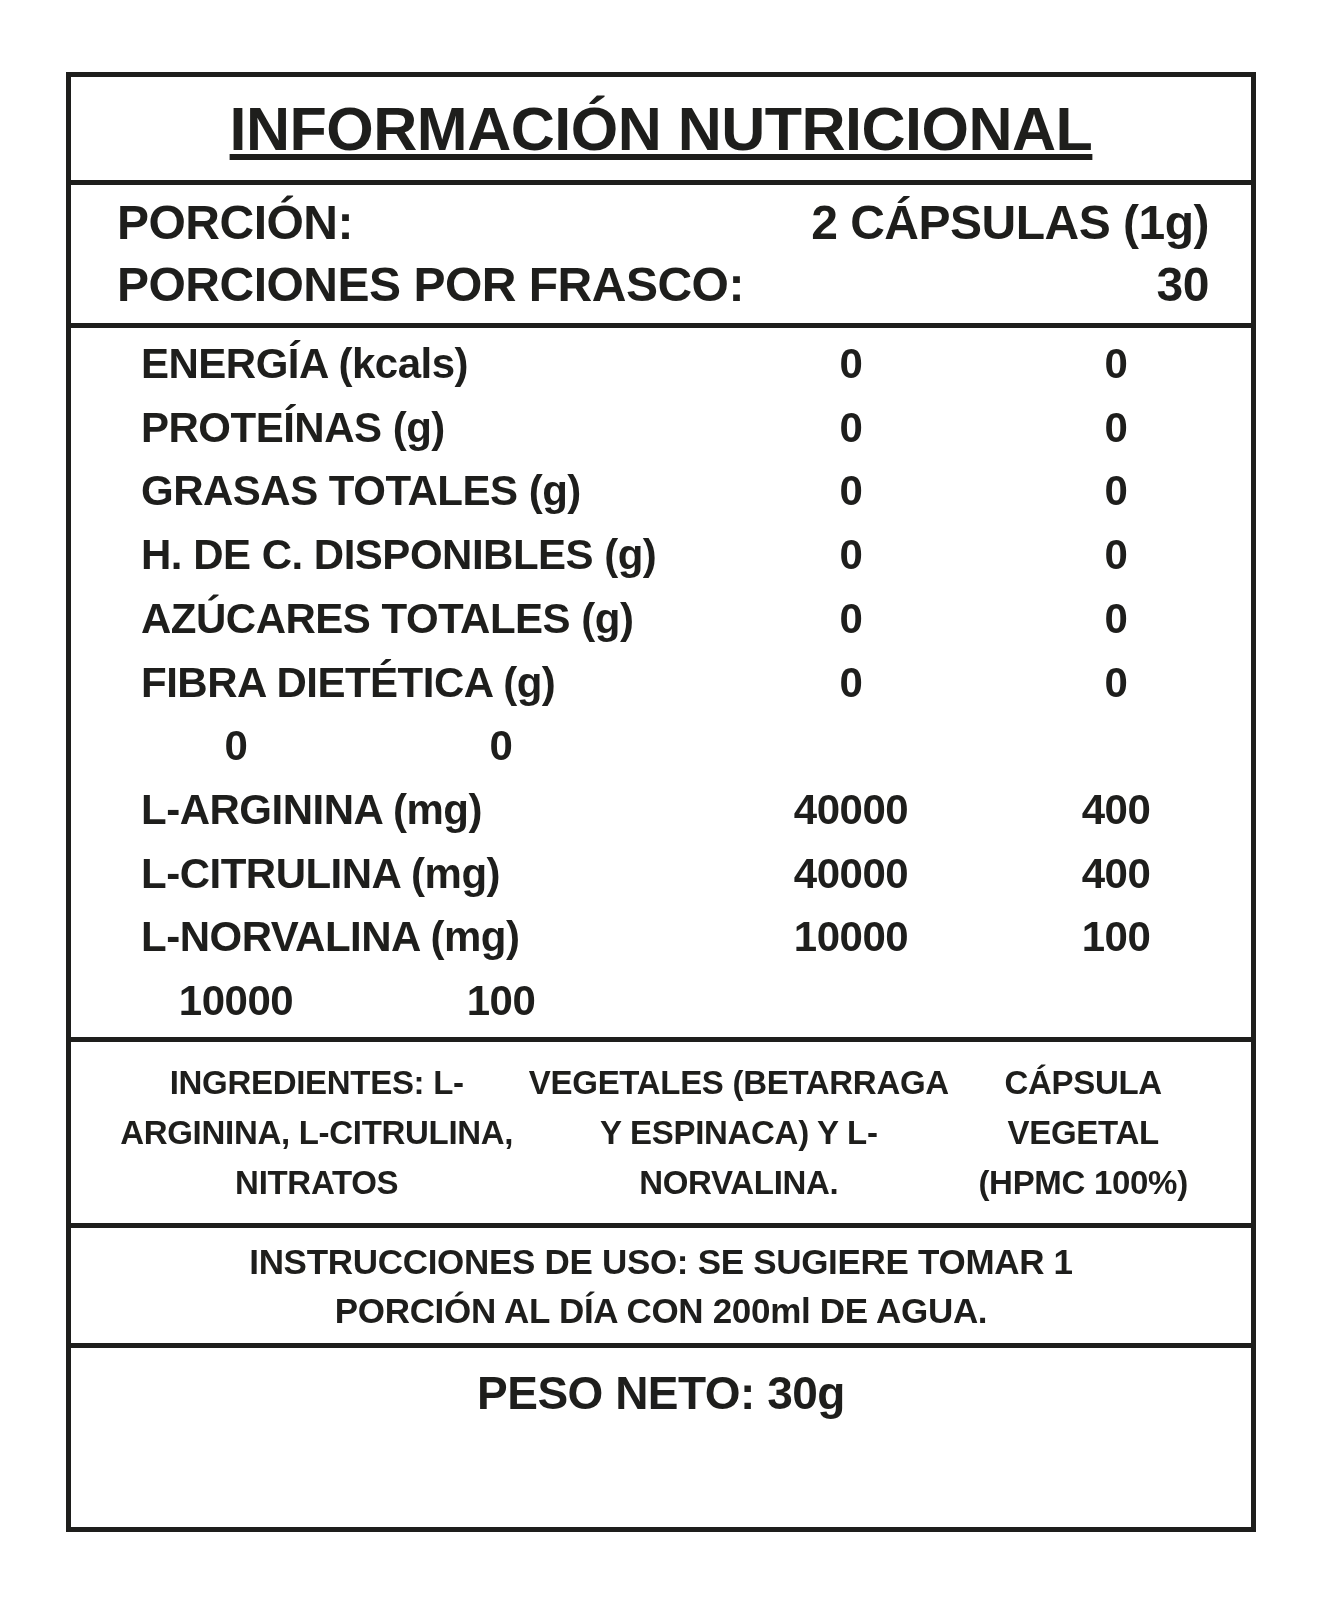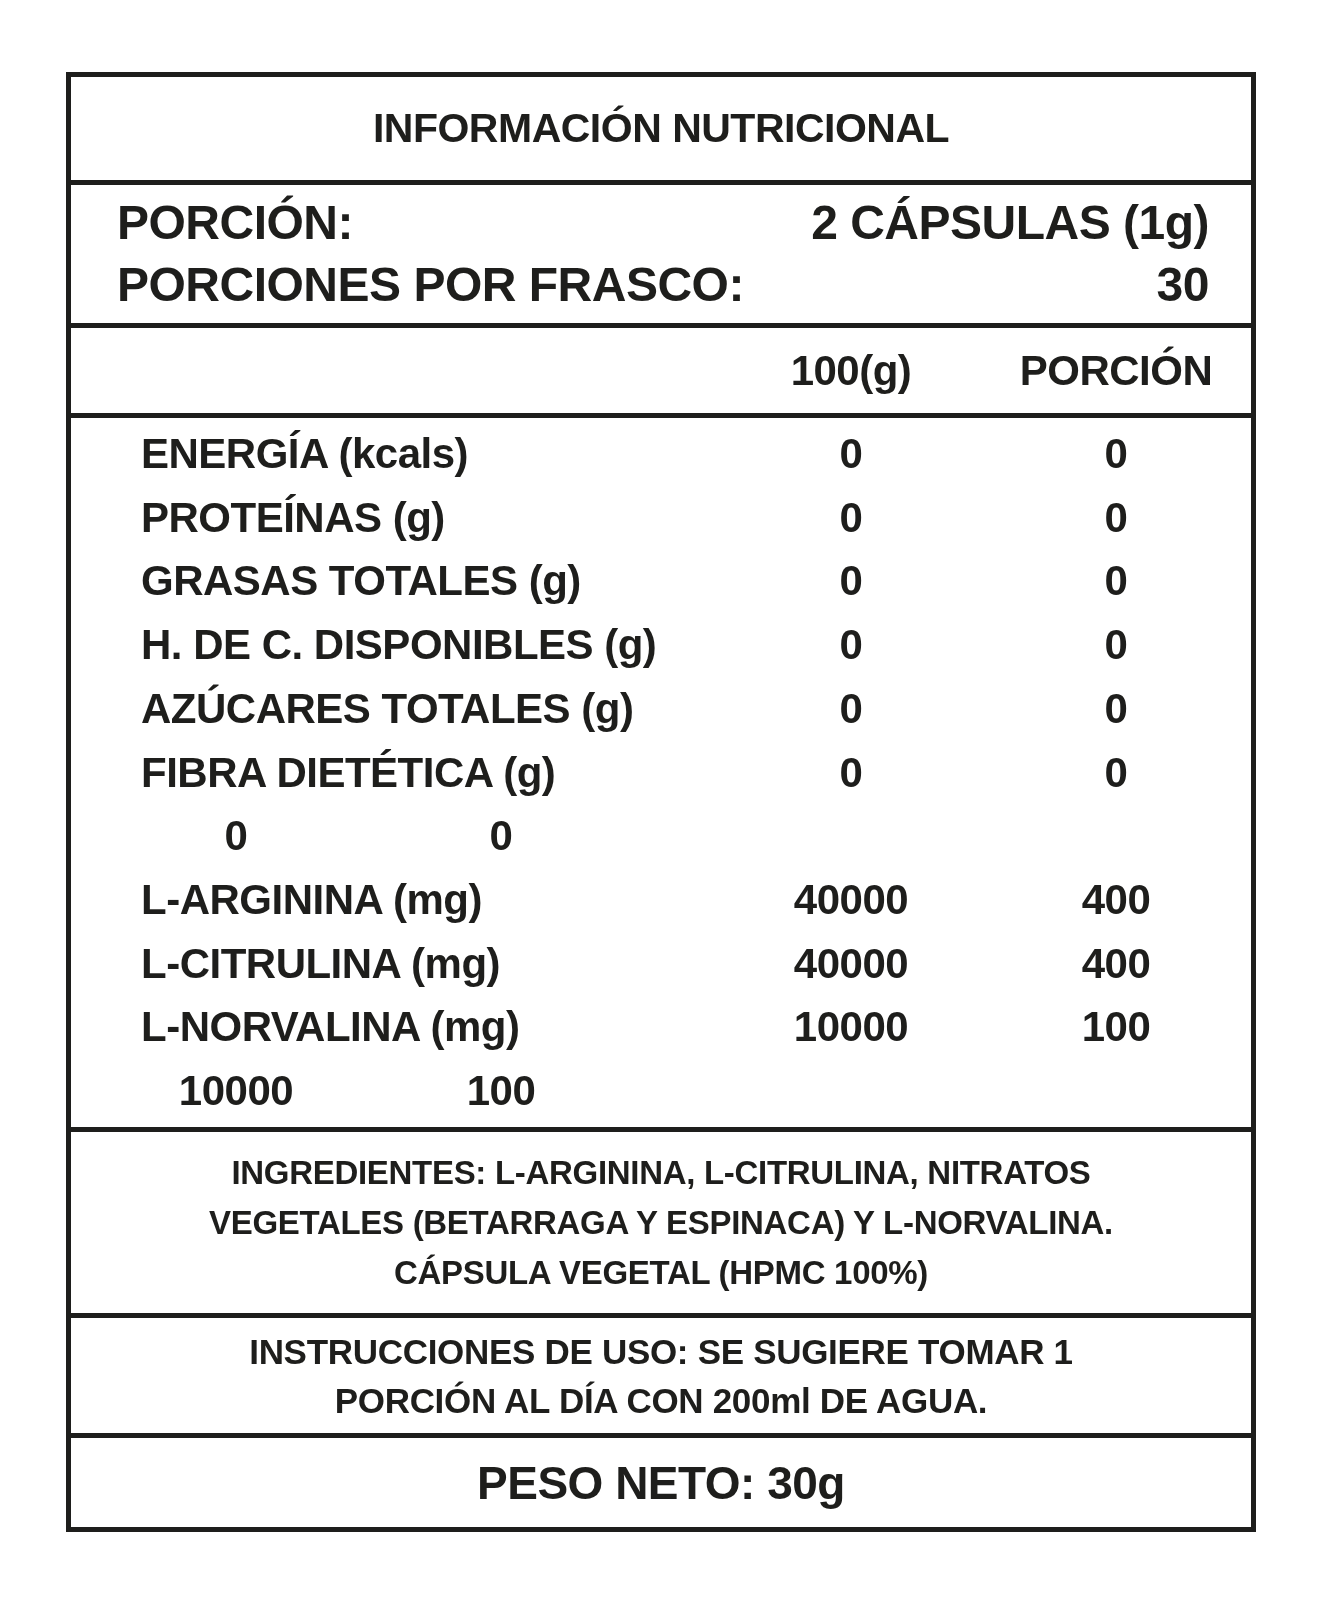--- a/index.html
+++ b/index.html
@@ -24,26 +24,26 @@
     box-sizing:border-box;
     border-bottom:5px solid #1e1e1c;
   }
   .sec:last-child{border-bottom:none;}
 
   
   .title-sec{height:108px;display:flex;align-items:center;justify-content:center;}
   .serving-sec{height:143px;display:flex;flex-direction:column;justify-content:center;padding:0 42px 0 46px;}
   .colhead-sec{height:90px;display:flex;align-items:center;padding:0 25px 0 46px;}
   .nutrients-sec{height:714px;display:flex;flex-direction:column;justify-content:space-evenly;padding:4px 25px 4px 70px;}
-  .ingredients-sec{height:186px;display:flex;flex-direction:column;justify-content:center;text-align:center;padding:16px 40px;}
+  .ingredients-sec{height:186px;display:flex;flex-direction:row;justify-content:center;text-align:center;padding:16px 40px;}
   .instructions-sec{height:120px;display:flex;flex-direction:column;justify-content:center;text-align:center;padding:0 40px;}
   .peso-sec{height:89px;display:flex;align-items:center;justify-content:center;}
 
   .title-text{
-    font-size:41px;font-weight:bold;letter-spacing:-0.5px;
+    font-size:61px;font-weight:bold;letter-spacing:-0.5px;text-decoration:underline;
   }
   .serving-row{
     display:flex;justify-content:space-between;align-items:baseline;
     font-size:48px;font-weight:bold;line-height:62px;letter-spacing:-0.5px;
   }
   .flex-row{display:flex;align-items:center;width:100%;}
   .name-col{flex:1;font-size:42px;font-weight:bold;letter-spacing:-0.5px;text-align:left;}
   .val-col1{width:190px;margin-right:60px;text-align:center;font-size:42px;font-weight:bold;letter-spacing:-0.5px;}
   .val-col2{width:220px;text-align:center;font-size:42px;font-weight:bold;letter-spacing:-0.5px;}
   .nutrient-row{flex:1;display:flex;align-items:center;}
@@ -65,25 +65,20 @@
     <div class="serving-row">
       <span>PORCIÓN:</span>
       <span>2 CÁPSULAS (1g)</span>
     </div>
     <div class="serving-row">
       <span>PORCIONES POR FRASCO:</span>
       <span>30</span>
     </div>
   </div>
 
-  <div class="sec colhead-sec flex-row">
-    <div class="name-col"></div>
-    <div class="val-col1">100(g)</div>
-    <div class="val-col2">PORCIÓN</div>
-  </div>
 
   <div class="sec nutrients-sec">
     <div class="nutrient-row">
       <div class="name-col">ENERGÍA (kcals)</div>
       <div class="val-col1">0</div>
       <div class="val-col2">0</div>
     </div>
     <div class="nutrient-row">
       <div class="name-col">PROTEÍNAS (g)</div>
       <div class="val-col1">0</div>

